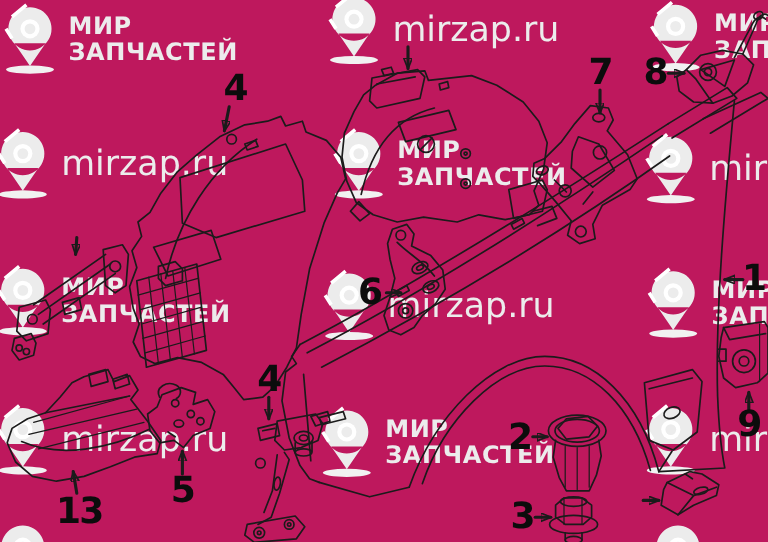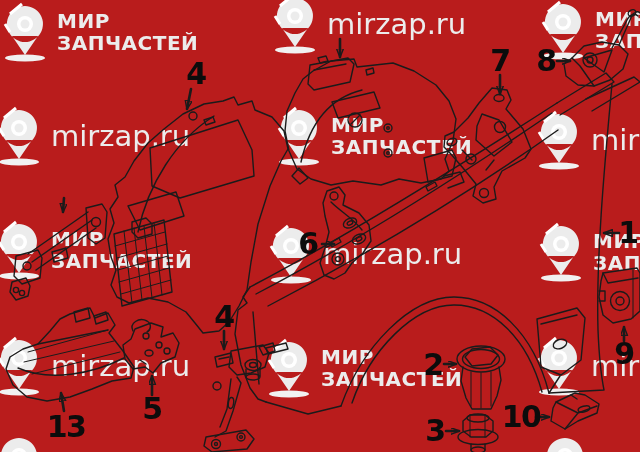--- a/index.html
+++ b/index.html
@@ -1,18 +1,18 @@
 <!DOCTYPE html>
 <html><head>
 <meta charset="utf-8">
 <style>
   html,body{margin:0;padding:0;background:#fff;}
   #stage{
     position:relative;width:640px;height:452px;overflow:hidden;
-    background:#b91c1c;font-family:"DejaVu Sans","Liberation Sans",sans-serif;
+    background:#be185d;font-family:"DejaVu Sans","Liberation Sans",sans-serif;
   }
   
   .wm{position:absolute;display:flex;align-items:center;gap:9px;pointer-events:none;z-index:1;}
   .wm-text-a{color:#ececec;font-weight:bold;font-size:20px;line-height:22px;letter-spacing:.5px;white-space:nowrap;}
   .wm-text-b{color:#ececec;font-size:29px;line-height:30px;white-space:nowrap;}
   
   #art{position:absolute;left:0;top:0;z-index:2;}
   #art path,#art circle,#art ellipse,#art line{
     fill:none;stroke:#1b1b1b;stroke-width:1.4;stroke-linejoin:round;stroke-linecap:round;
   }
@@ -433,17 +433,16 @@
 
   <div class="callout" style="left:628px;top:233px">1</div>
   <div class="callout" style="left:433px;top:365px">2</div>
   <div class="callout" style="left:435px;top:431px">3</div>
   <div class="callout" style="left:224px;top:317px">4</div>
   <div class="callout" style="left:152px;top:409px">5</div>
   <div class="callout" style="left:308px;top:244px">6</div>
   <div class="callout" style="left:500px;top:61px">7</div>
   <div class="callout" style="left:546px;top:61px">8</div>
   <div class="callout" style="left:624px;top:354px">9</div>
-  <div class="callout" style="left:521px;top:417px">10</div>
   <div class="callout" style="left:196px;top:74px">4</div>
   <div class="callout" style="left:66px;top:427px">13</div>
 
 </div>
 
 </body></html>

